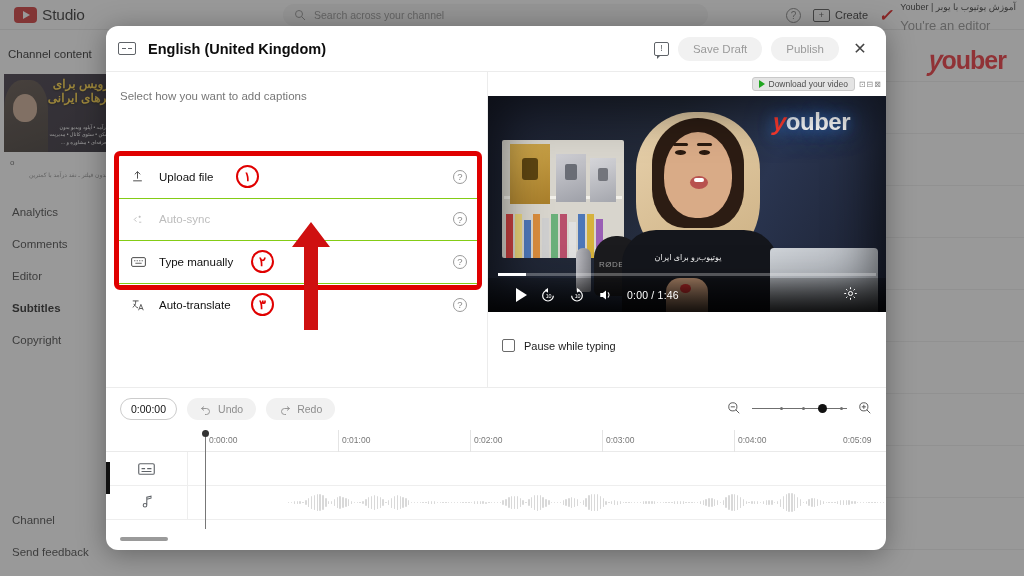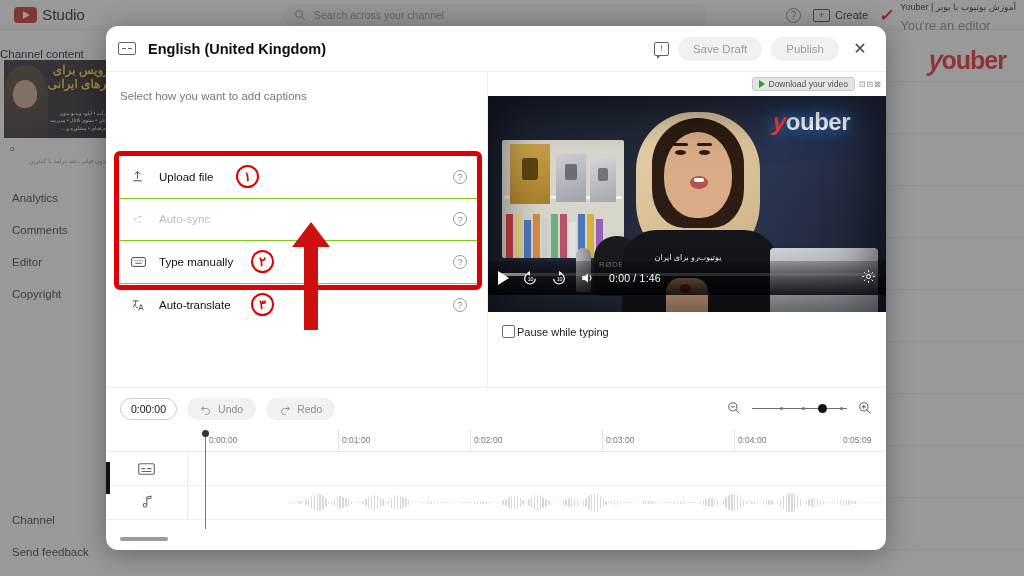--- a/index.html
+++ b/index.html
@@ -58,21 +58,21 @@
   .channel-box { display: flex; align-items: center; gap: 6px; }
   .chk-logo { color: #d00; font-size: 17px; font-weight: bold; transform: skewX(-12deg); }
   .chan-txt { line-height: 1.25; text-align: left; }
   .chan-name { font-size: 9px; color: #202020; white-space: nowrap; }
   .chan-role { font-size: 13px; color: #888; text-decoration: underline; }
 
   .sidebar {
     position: absolute; left: 0; top: 30px; bottom: 0; width: 130px;
     background: #fff; padding-top: 18px;
   }
-  .sb-title { font-size: 11.5px; color: #0f0f0f; padding-left: 0; margin-bottom: 0; }
+  .sb-title { font-size: 11.5px; color: #0f0f0f; padding-left: 8px; margin-bottom: 14px; }
   .sb-thumb {
     width: 120px; height: 78px; margin-left: 4px; position: relative; overflow: hidden;
     background: linear-gradient(135deg, #2a2030 0%, #15121c 100%);
   }
   .sb-thumb .sbt-ar {
     position: absolute; right: 4px; top: 4px; width: 88px;
     color: #ffcf2e; font-size: 12px; font-weight: bold; text-align: right;
     direction: rtl; line-height: 1.15; text-shadow: 0 1px 2px #000;
   }
   .sb-thumb .sbt-list {
@@ -270,33 +270,33 @@
     background: linear-gradient(160deg,#cfd3d8,#8f949c); border-radius: 4px 4px 0 0;
   }
   .vid-hand { position: absolute; left: 178px; bottom: 0; width: 42px; height: 34px; background: #c79a79; border-radius: 14px 14px 0 0; }
   .vid-hand::after { content:""; position:absolute; left:14px; top:6px; width:11px; height:9px; background:#c22b2b; border-radius:50%; }
   .vid-vignette { position: absolute; inset: 0; box-shadow: inset 0 0 46px 12px rgba(0,0,0,.55); }
 
   .progress-wrap { position: absolute; left: 0; right: 0; bottom: 36px; height: 4px; }
   .progress-track { position: absolute; left: 10px; right: 10px; top: 1px; height: 3px; background: rgba(255,255,255,.28); }
   .progress-fill { position: absolute; left: 10px; top: 1px; width: 28px; height: 3px; background: #fff; }
   .pl-controls {
-    position: absolute; left: 0; right: 0; bottom: 17px; height: 34px;
+    position: absolute; left: 0; right: 0; bottom: 0; height: 34px;
     background: linear-gradient(to top, rgba(0,0,0,.82), rgba(0,0,0,.25));
-    display: flex; align-items: center; padding: 0 10px; gap: 13px;
+    display: flex; align-items: center; padding: 0 28px; gap: 13px;
   }
   .pl-ico { color: #fff; font-size: 13px; display: flex; align-items: center; }
   .pl-play { width: 0; height: 0; border-left: 11px solid #fff; border-top: 7px solid transparent; border-bottom: 7px solid transparent; }
   .pl-time { color: #fff; font-size: 10.5px; letter-spacing: .2px; }
   .pl-gear { margin-left: auto; color: #fff; font-size: 14px; }
 
   .pl-foot { padding: 13px 14px 0 14px; background: #fff; flex: 1; }
   .shortcuts-line { font-size: 10.5px; color: #8e8e8e; }
   .shortcuts-line b { color: #202020; }
-  .pause-row { display: flex; align-items: center; gap: 2px; }
+  .pause-row { display: flex; align-items: center; gap: 9px; margin-top: 14px; }
   .cbx { width: 13px; height: 13px; border: 1.6px solid #6a6a6a; border-radius: 2px; background: #fff; }
   .pause-lbl { font-size: 11px; color: #1b1b1b; }
 
   .m-footer { height: 162px; border-top: 1px solid #ececec; position: relative; }
   .tools-row { display: flex; align-items: center; height: 42px; padding: 0 14px; gap: 10px; }
   .time-box {
     border: 1px solid #ccc; border-radius: 14px; padding: 4px 10px;
     font-size: 10.5px; color: #111; background: #fff;
   }
   .gpill {
@@ -376,20 +376,21 @@
 • مشاوره و ...</div>
     </div>
     <div class="sb-meta">
       <div class="sm-1">o</div>
       <div class="sm-2">آپلود بدون فیلتر ـ نقد درآمد با کمترین</div>
     </div>
     <div class="sb-items">
       <div class="sb-item">Analytics</div>
       <div class="sb-item">Comments</div>
       <div class="sb-item">Editor</div>
+      <div class="sb-item active">Subtitles</div>
       <div class="sb-item">Copyright</div>
     </div>
     <div class="sb-bottom">
       <div class="sb-item">Channel</div>
       <div class="sb-item">Send feedback</div>
     </div>
   </div>
 
   <div class="bg-main">
     <div class="bg-rows">

